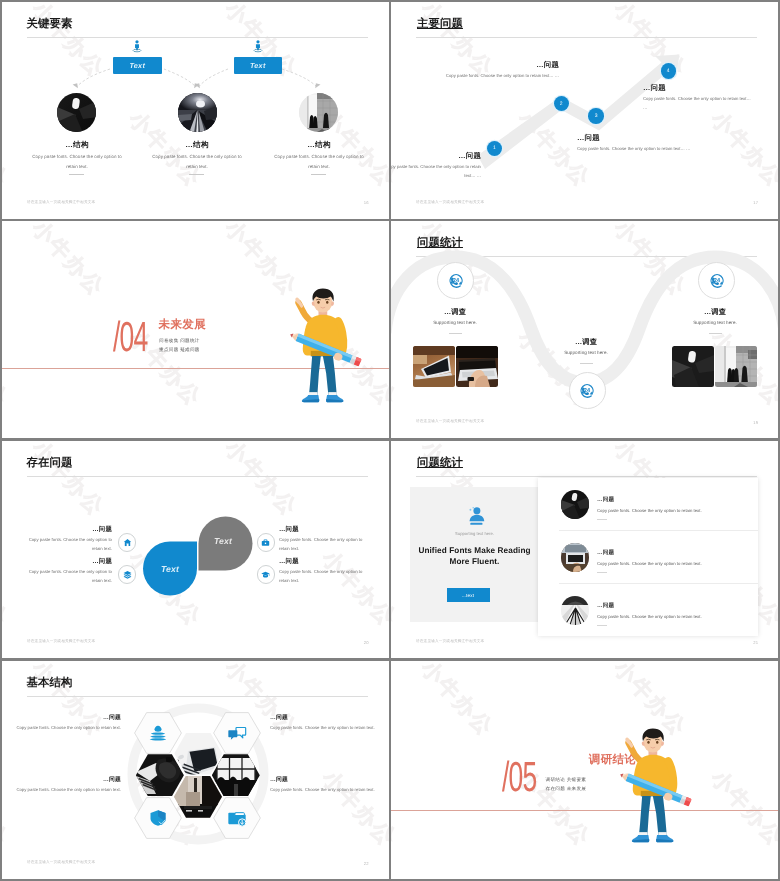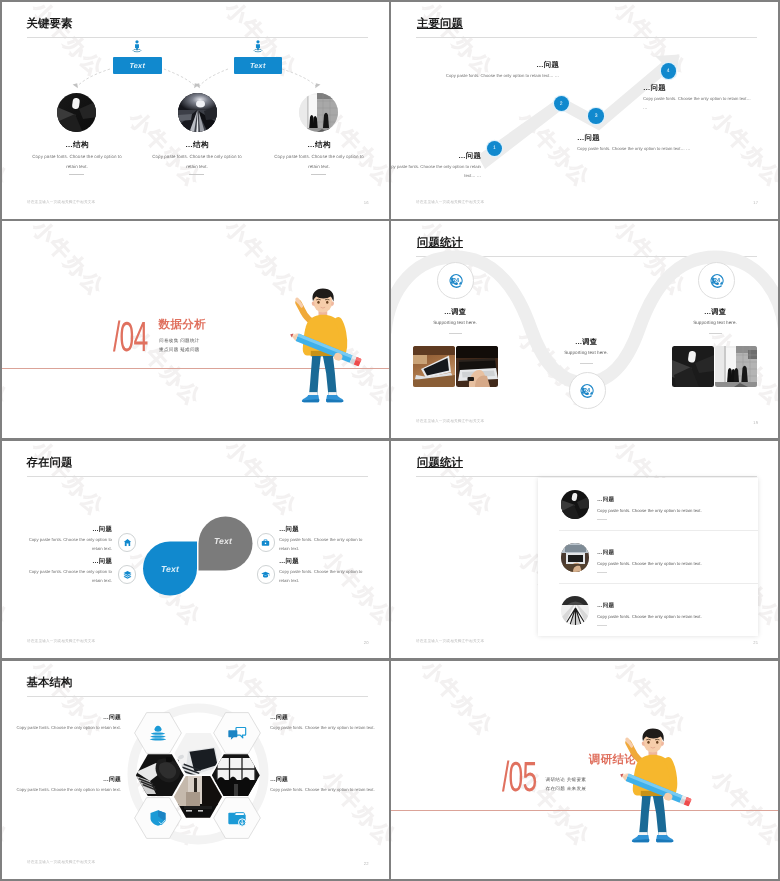--- a/index.html
+++ b/index.html
@@ -273,21 +273,21 @@
         <div class="wmrow" style="left: 44px; top: -6px; transform: rotate(47deg);">小牛办公</div>
         <div class="wmrow" style="left: 237px; top: -6px; transform: rotate(47deg);">小牛办公</div>
         <div class="wmrow" style="left: -52.5px; top: 104px; transform: rotate(47deg);">小牛办公</div>
         <div class="wmrow" style="left: 140.5px; top: 104px; transform: rotate(47deg);">小牛办公</div>
         <div class="wmrow" style="left: 333.5px; top: 104px; transform: rotate(47deg);">小牛办公</div>
         <div class="wmrow" style="left: 44px; top: 214px; transform: rotate(47deg);">小牛办公</div>
         <div class="wmrow" style="left: 237px; top: 214px; transform: rotate(47deg);">小牛办公</div>
       </div>
     <div class="secline" style="top:147px;"></div>
     <div class="secnum" style="left:110.5px;top:95px;">/04</div>
-    <div class="sech" style="left:156.5px;top:98px;">数据分析</div>
+    <div class="sech" style="left:156.5px;top:98px;">未来发展</div>
     <div class="secsub" style="left:157px;top:115px;width:100px;">
       <div>问卷收集  问题统计</div>
       <div>重点问题  疑难问题</div>
     </div>
     <div class="guy" style="left:284px;top:66px;width:110px;height:170px;transform:scale(0.73);transform-origin:0 0;"><svg viewBox="0 0 110 170" width="110" height="170">
 
   <path d="M36 92 L 33 132 L 31.5 148 L 43 148 L 45 118 L 48 92 Z" fill="#1a6a96"></path>
   <path d="M50 92 L 55 118 L 58 148 L 69.5 148 L 67 118 L 64 92 Z" fill="#1a6a96"></path>
   <path d="M34 90 h34 v5 h-34 z" fill="#1a6a96"></path>
 
@@ -539,20 +539,37 @@
         <div class="wmrow" style="left: 237px; top: -6px; transform: rotate(47deg);">小牛办公</div>
         <div class="wmrow" style="left: -52.5px; top: 104px; transform: rotate(47deg);">小牛办公</div>
         <div class="wmrow" style="left: 140.5px; top: 104px; transform: rotate(47deg);">小牛办公</div>
         <div class="wmrow" style="left: 333.5px; top: 104px; transform: rotate(47deg);">小牛办公</div>
         <div class="wmrow" style="left: 44px; top: 214px; transform: rotate(47deg);">小牛办公</div>
         <div class="wmrow" style="left: 237px; top: 214px; transform: rotate(47deg);">小牛办公</div>
       </div>
     <div class="stitle">问题统计</div>
     <div class="trule"></div>
 
+    <div class="s6panel" style="left:18.5px;top:46px;width:130px;height:135px;">
+      <div style="position:absolute;left:55px;top:18px;width:21px;height:21px;">
+        <svg viewBox="0 0 24 24" width="21" height="21">
+          <circle cx="13.6" cy="6.6" r="4" fill="#2f93d6"></circle>
+          <path d="M5.2 18.6 C 5.6 13.6, 9.2 11.2, 13.6 11.2 C 18 11.2, 21.6 13.6, 22 18.6 Z" fill="#2f93d6"></path>
+          <circle cx="6.2" cy="5.4" r="1.1" fill="#86c9ee"></circle>
+          <circle cx="9.4" cy="3.2" r="0.9" fill="#86c9ee"></circle>
+          <rect x="6" y="20.4" width="14" height="2.2" rx="1" fill="#2f93d6"></rect>
+        </svg>
+      </div>
+      <div class="s6sup" style="top:44px;">Supporting text here.</div>
+      <div class="s6big" style="top:58px;">
+        <div>Unified Fonts Make Reading</div>
+        <div>More Fluent.</div>
+      </div>
+      <div class="s6btn" style="left:37px;top:101px;width:43px;height:14px;">...text</div>
+    </div>
 
     <div class="s6card" style="left:147px;top:36.8px;width:220px;height:158px;">
       <div class="s6rule" style="left:21px;top:52.5px;width:199px;"></div>
       <div class="s6rule" style="left:21px;top:105.5px;width:199px;"></div>
     </div>
 
     <div class="s6av" style="left:169.5px;top:49.4px;">
       <svg viewBox="0 0 29 29" width="29" height="29">
         <rect width="29" height="29" fill="#131313"></rect>
         <polygon points="0,10 14,15 6,24 0,22" fill="#3a3a3a"></polygon>

